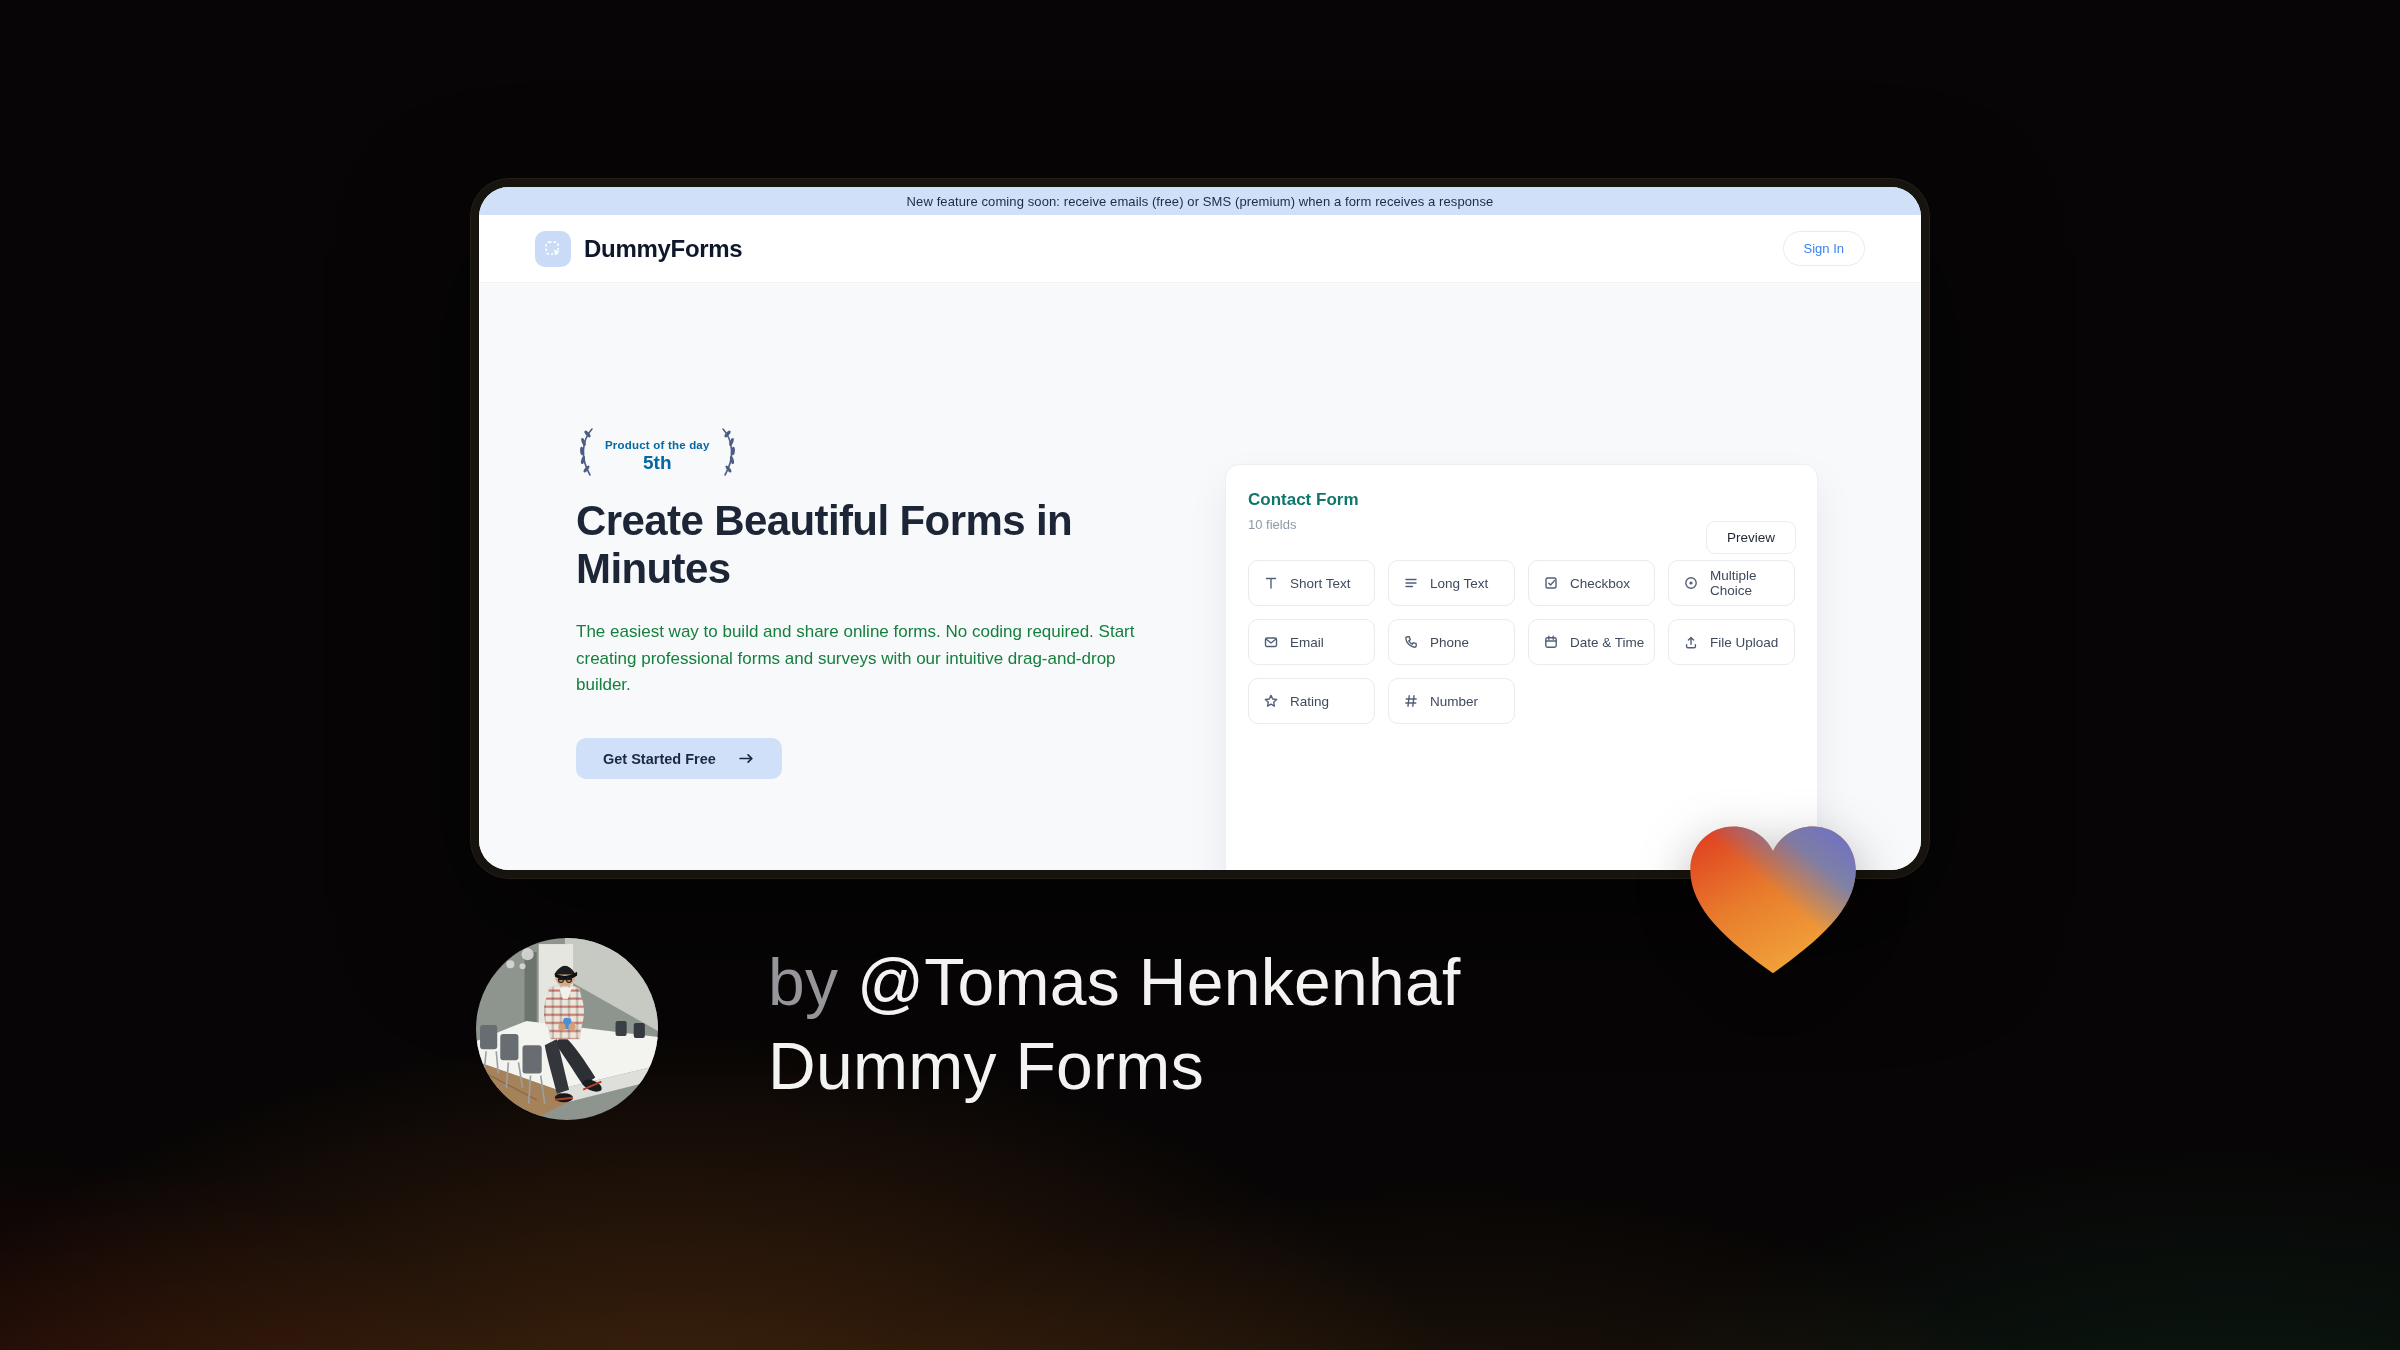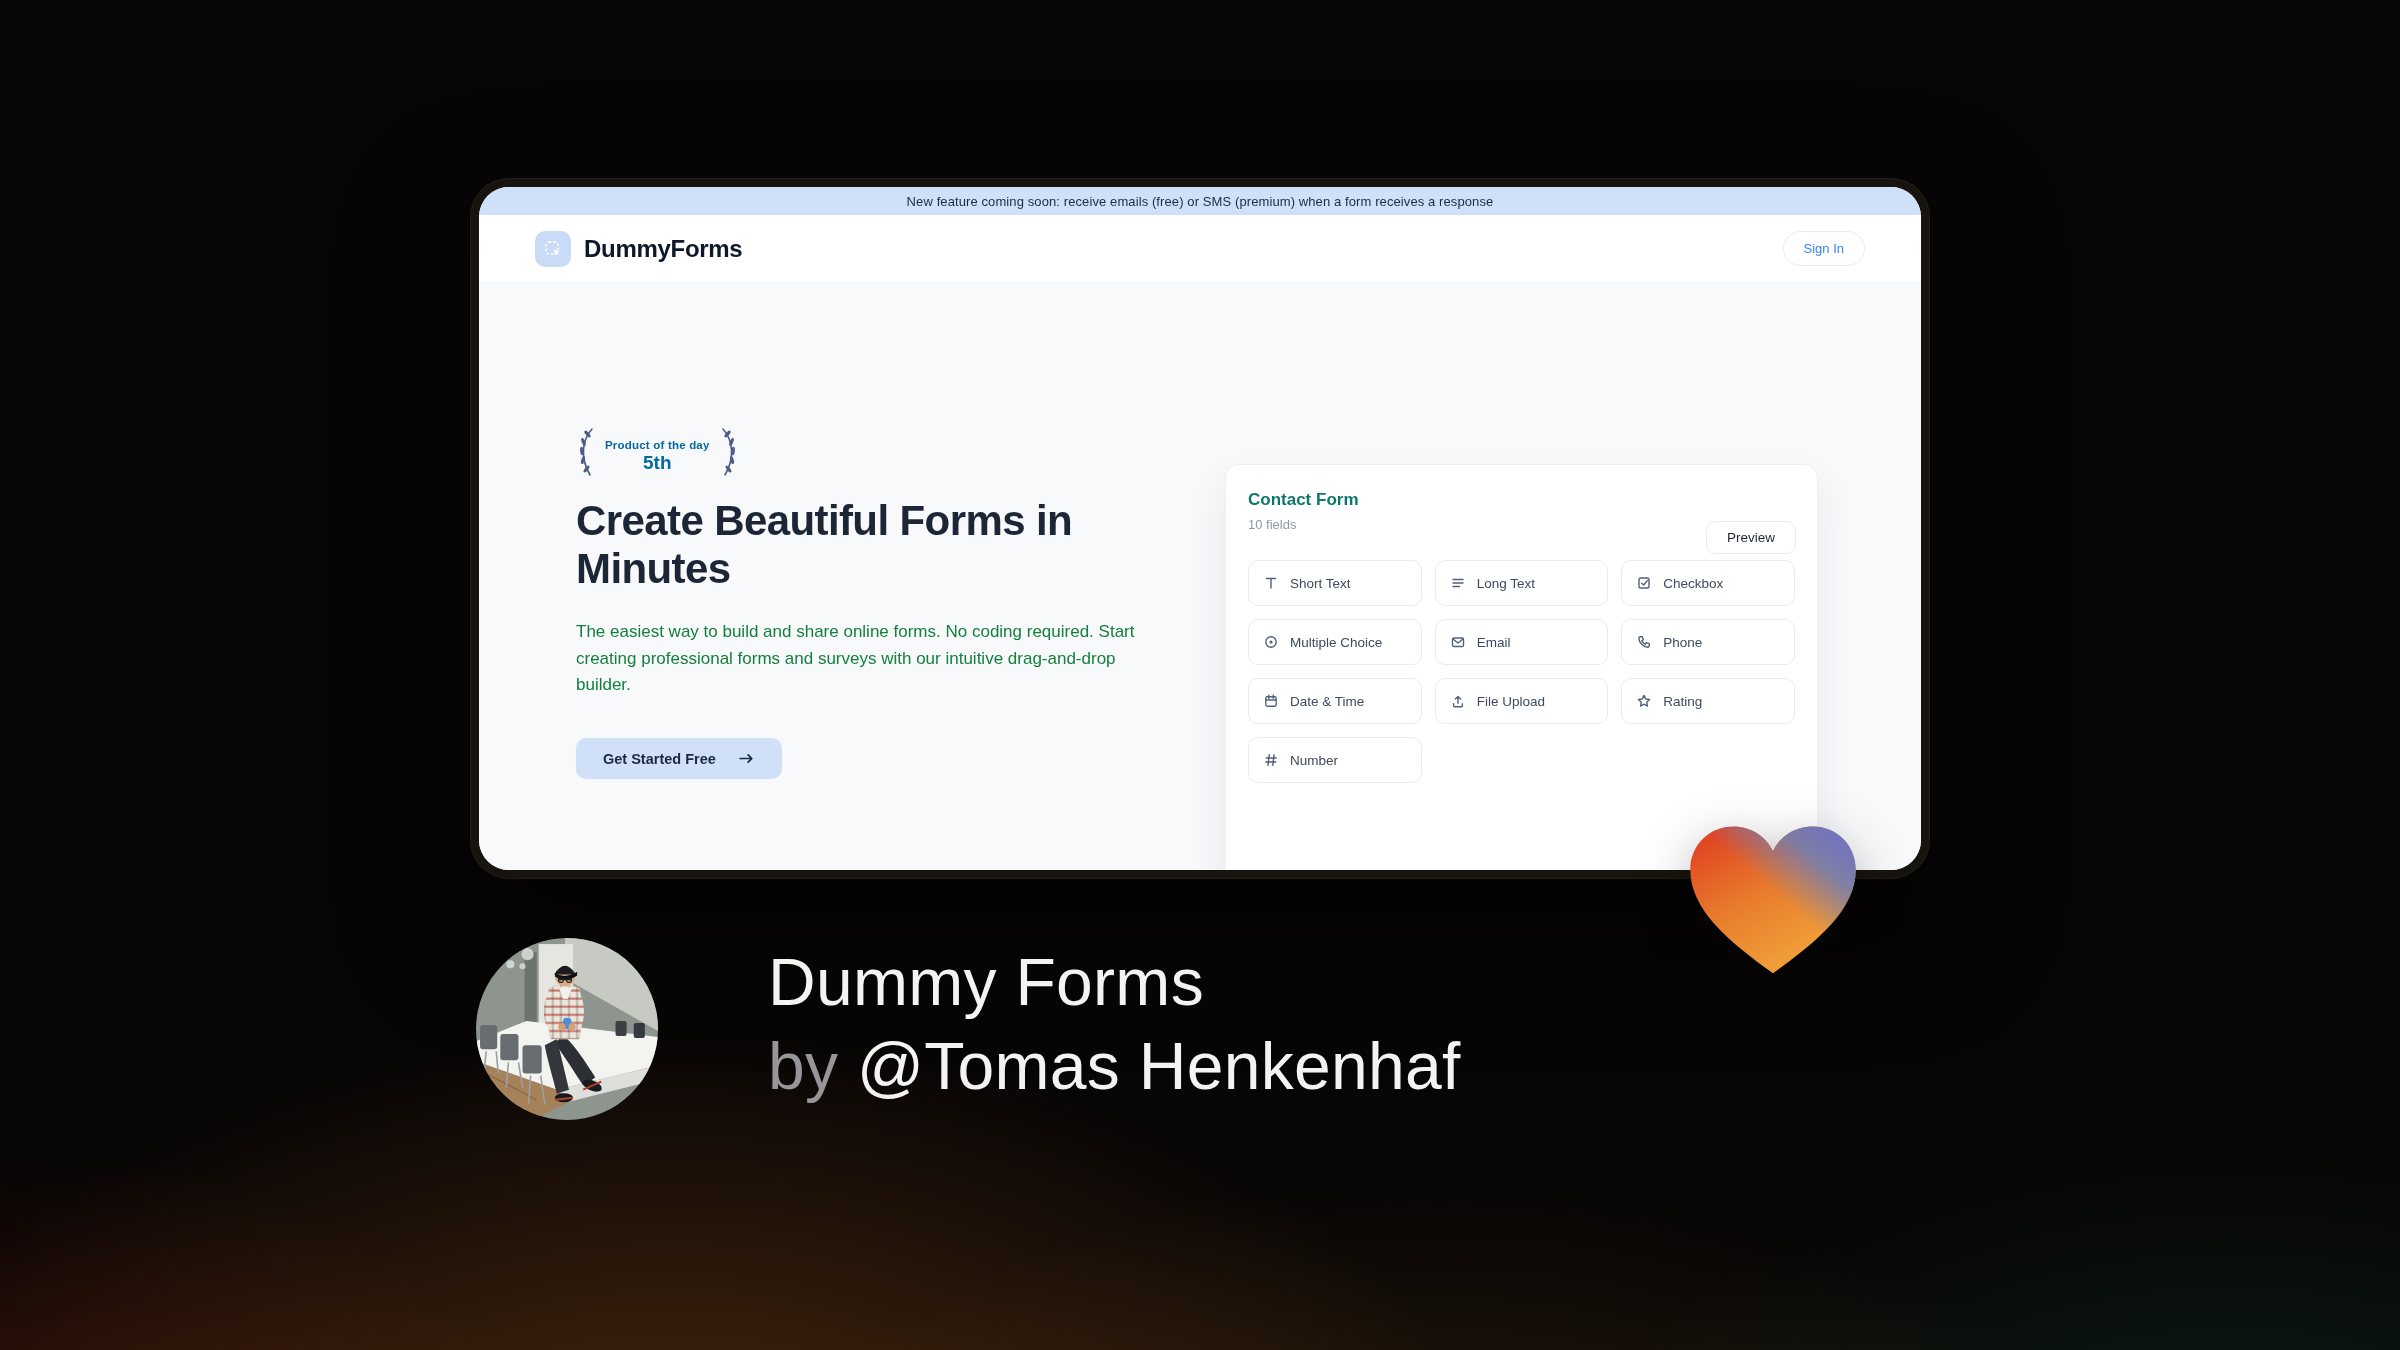--- a/index.html
+++ b/index.html
@@ -74,21 +74,21 @@
   .card-title { position:absolute; left:22px; top:25px; font-size:17px; font-weight:700; color:#0f766e; }
   .card-sub   { position:absolute; left:22px; top:52px; font-size:13px; color:#8f98a7; }
   .preview-btn {
     position:absolute; right:21px; top:27px; background:#fff; border:1px solid #ebecef;
     border-radius:9px; padding:8px 20px; font-size:13.5px; color:#1f2736; cursor:pointer;
     font-family:"Liberation Sans", sans-serif;
     margin-top:29px;
   }
   .fields-grid {
     position:absolute; left:22px; right:22px; top:95px;
-    display:grid; grid-template-columns:1fr 1fr 1fr; gap:13px;
+    display:grid; grid-template-columns:1fr 1fr 1fr 1fr; gap:13px;
   }
   .field {
     height:46px; background:#fff; border:1px solid #e9ebef; border-radius:10px;
     display:flex; align-items:center; gap:11px; padding-left:14px; cursor:grab;
   }
   .field svg { width:16px; height:16px; color:#53607a; stroke:#53607a; fill:none; stroke-width:1.4; stroke-linecap:round; stroke-linejoin:round; flex:none; }
   .field .flabel { font-size:13.5px; font-weight:500; color:#3e4a5e; }
 
   
   .heart { position:absolute; left:1679px; top:809px; width:188px; height:178px; z-index:8; filter:drop-shadow(0 16px 26px rgba(0,0,0,.30)); }
@@ -311,15 +311,15 @@
     <circle cx="88" cy="38" r="10" fill="#d8ab80"></circle>
     <path d="M77.5 36 Q88 19 98.5 36 Z" fill="#1a1c20"></path>
     <path d="M78 38 Q88 45 100 37 L100 33.5 Q88 41 78 34.5 Z" fill="#0e0f12"></path>
     <path d="M81 41 L95 41" stroke="#1e1e1e" stroke-width="1.6"></path>
     <circle cx="84" cy="41.5" r="2.4" fill="none" stroke="#1e1e1e" stroke-width="1.1"></circle>
     <circle cx="92" cy="41.5" r="2.4" fill="none" stroke="#1e1e1e" stroke-width="1.1"></circle>
   </svg>
 </div>
 
 <div class="byline-text">
+  <div><span class="byline-by">by</span> <span>@Tomas Henkenhaf</span></div>
   <div>Dummy Forms</div>
-  <div><span class="byline-by">by</span> <span>@Tomas Henkenhaf</span></div>
 </div>
 
 </body></html>

